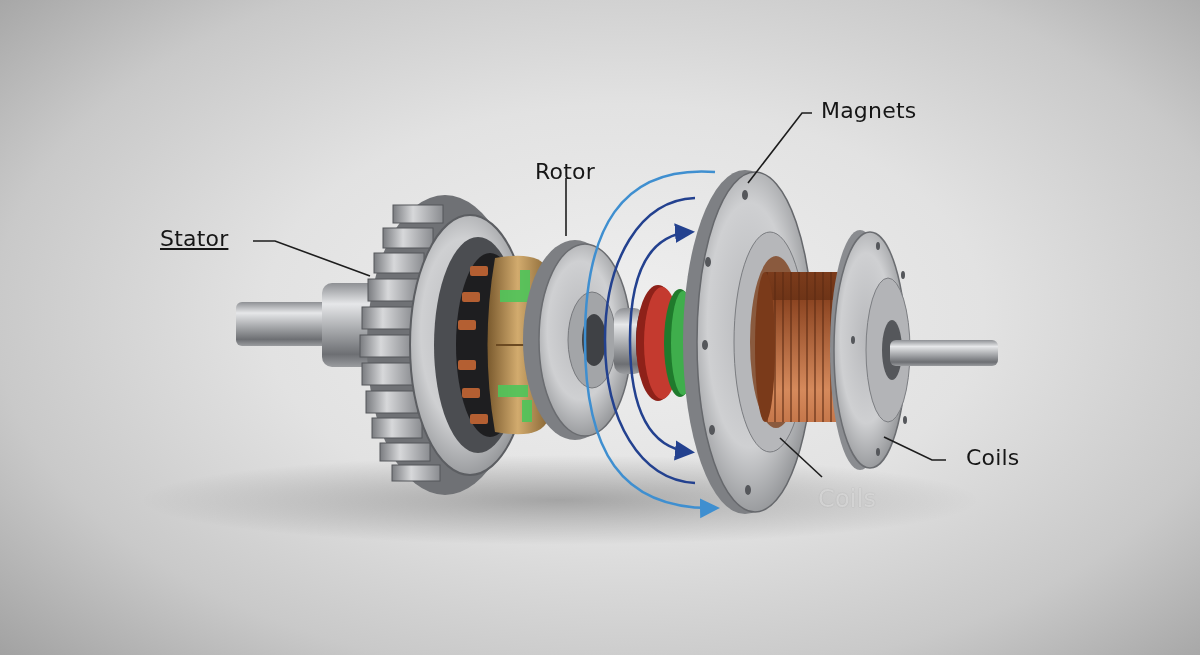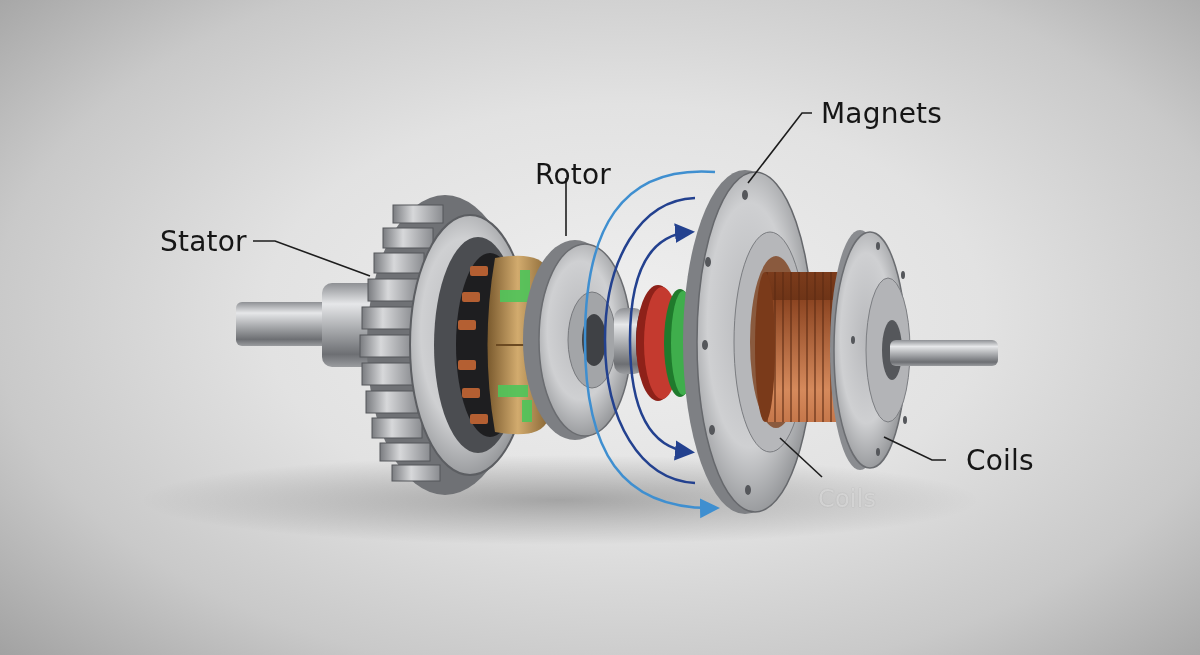--- a/index.html
+++ b/index.html
@@ -6,21 +6,21 @@
   body {
     width: 1200px; height: 655px; overflow: hidden;
     font-family: "DejaVu Sans", sans-serif;
   }
   .stage {
     position: relative; width: 1200px; height: 655px;
     background: radial-gradient(ellipse 75% 80% at 52% 48%, #efefef 0%, #e2e2e2 40%, #c9c9c9 70%, #9a9a9a 100%);
   }
   svg.art { position: absolute; left: 0; top: 0; }
   .label {
-    position: absolute; color: #161616; font-size: 28px; letter-spacing: 0.2px;
+    position: absolute; color: #161616; font-size: 22px; letter-spacing: 0.2px;
     line-height: 1; white-space: nowrap;
   }
   .label.ghost {
     color: rgba(255,255,255,0.55);
     text-shadow: 0 0 1px rgba(120,120,120,0.6);
     font-size: 24px;
   }
 </style>
 </head>
 <body>
@@ -186,18 +186,18 @@
 
     <g stroke="#1d1d1d" stroke-width="1.6" fill="none">
       <polyline points="253,241 275,241 370,276"></polyline>
       <line x1="566" y1="178" x2="566" y2="236"></line>
       <polyline points="812,113 802,113 748,183"></polyline>
       <polyline points="946,460 932,460 884,437"></polyline>
       <line x1="780" y1="438" x2="822" y2="477"></line>
     </g>
   </svg>
 
-  <div class="label" style="left:160px; top:228px;">Stator</div>
+  <div class="label" style="left:160px; top:228px;text-decoration:underline;">Stator</div>
   <div class="label" style="left:535px; top:141px;margin-top:20px;">Rotor</div>
   <div class="label" style="left:821px; top:100px;">Magnets</div>
   <div class="label" style="left:966px; top:447px;">Coils</div>
   <div class="label ghost" style="left:818px; top:487px;">Coils</div>
 </div>
 
 </body></html>

